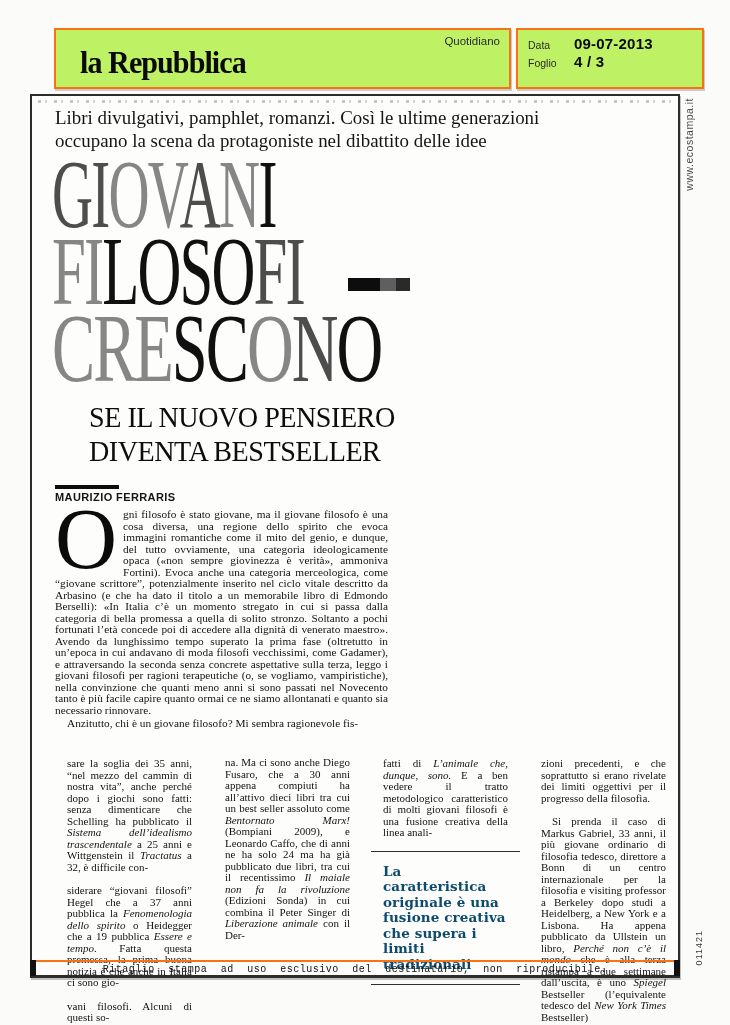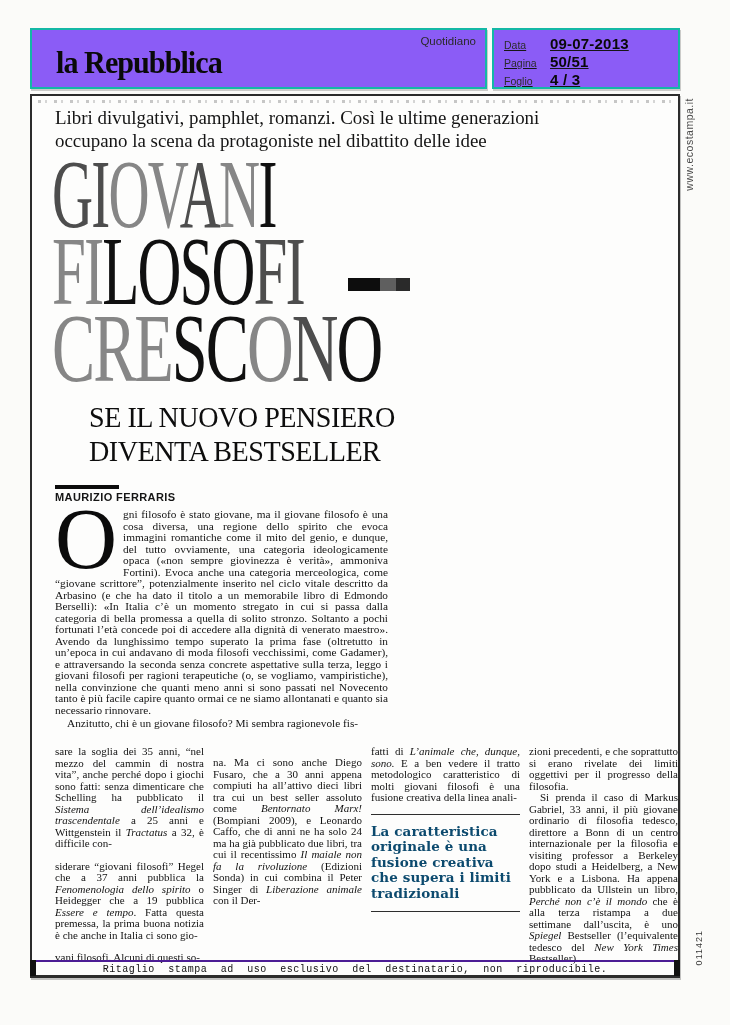--- a/index.html
+++ b/index.html
@@ -5,28 +5,28 @@
   html,body{margin:0;padding:0;}
   body{
     width:730px;height:1025px;position:relative;
     background:#fbfbf9;
     font-family:"Liberation Serif", serif;
     color:#161616;
     overflow:hidden;
   }
   .abs{position:absolute;}
   
-  .hdr-box{border:2px solid #14b8a6;background:#8b5cf6;box-sizing:border-box;
-           box-shadow:1px 2px 0 rgba(60,60,60,.25);}
+  .hdr-box{border:2px solid #f97316;background:#bef264;box-sizing:border-box;
+           box-shadow:1px 2px 0 rgba(60,60,60,.25);margin-left:24px;}
   #hdr-left{left:30px;top:28px;width:457px;height:61px;}
   #pub-type{position:absolute;top:5px;right:9px;font:11.5px "Liberation Sans",sans-serif;color:#2a2a2a;}
   #logo{position:absolute;left:24px;bottom:6px;font-family:"Liberation Serif",serif;
         font-weight:bold;font-size:32px;letter-spacing:-1px;color:#0a0a0a;
         transform:scaleX(.94);transform-origin:left bottom;white-space:nowrap;}
-  #hdr-right{left:492px;top:28px;width:188px;height:61px;padding:5px 0 0 10px;text-decoration:underline;}
+  #hdr-right{left:492px;top:28px;width:188px;height:61px;padding:5px 0 0 10px;}
   .meta-row{display:flex;align-items:baseline;height:18px;}
   .meta-label{width:46px;font:10.5px "Liberation Sans",sans-serif;color:#2b2b2b;}
   .meta-value{font:bold 15px "Liberation Sans",sans-serif;color:#090909;letter-spacing:.2px;}
   
   .vert{writing-mode:vertical-rl;transform:rotate(180deg);white-space:nowrap;}
   #wm-url{left:683px;top:98px;font:10.5px "Liberation Sans",sans-serif;color:#4a4a4a;letter-spacing:.5px;}
   #wm-code{left:694px;top:930px;font:9px "Liberation Sans",sans-serif;color:#3a3a3a;letter-spacing:1px;}
   
   #main-box{left:30px;top:94px;width:650px;height:884px;box-sizing:border-box;
             border:2px solid #2c2c2c;border-bottom-width:3px;background:#fdfdfc;
@@ -51,51 +51,47 @@
   #byline{left:55px;top:491px;font:bold 11px "Liberation Sans",sans-serif;letter-spacing:.4px;color:#151515;}
   
   #intro{left:55px;top:509px;width:333px;font-size:11.3px;line-height:11.5px;
          text-align:justify;color:#121212;}
   #dropcap{float:left;font-size:86px;line-height:56px;padding:2px 6px 0 0;color:#0b0b0b;
            font-family:"Liberation Serif",serif;}
   #intro-para2{margin:2px 0 8px 0;text-indent:12px;}
   
   #cols{left:55px;top:746px;width:624px;display:flex;gap:9px;}
   .col{width:149px;font-size:11px;line-height:11.5px;text-align:justify;color:#121212;}
-  .col p{margin:0;}
+  .col p{margin:12px;}
   .col .gap{margin-top:11px;}
   .col i{font-style:italic;}
   .qrule{border:0;border-top:1.5px solid #2e2e2e;margin:10px 0 9px 0;}
   #pull-quote{font-family:"DejaVu Serif",serif;font-weight:bold;font-size:13.5px;
               line-height:15.5px;text-align:left;color:#0c4a6e;letter-spacing:.1px;}
   .indent{text-indent:11px;}
   
-  #strip{left:32px;top:960px;width:646px;height:16px;border-top:2px solid #4c1d95;
+  #strip{left:32px;top:960px;width:646px;height:16px;border-top:2px solid #f97316;
          font-family:"Liberation Mono",monospace;font-size:10px;letter-spacing:.5px;
          word-spacing:7px;text-align:center;color:#101010;padding-top:2px;box-sizing:border-box;}
   #strip::before,#strip::after{content:"";position:absolute;top:-2px;width:6px;height:16px;background:#111;}
   #strip::before{left:-2px;} #strip::after{right:-2px;}
   #credit{left:40px;top:993px;font:12.5px "Liberation Sans",sans-serif;color:#1c1c1c;margin-top:45px;}
 </style>
 </head>
 <body>
 
 <div class="abs hdr-box" id="hdr-left">
   <div id="pub-type">Quotidiano</div>
   <div id="logo">la Repubblica</div>
 </div>
 
 <div class="abs hdr-box" id="hdr-right">
   <div class="meta-row">
     <span class="meta-label">Data</span>
     <span class="meta-value">09-07-2013</span>
-  </div>
-  <div class="meta-row">
-    <span class="meta-label">Pagina</span>
-    <span class="meta-value">50/51</span>
   </div>
   <div class="meta-row">
     <span class="meta-label">Foglio</span>
     <span class="meta-value">4 / 3</span>
   </div>
 </div>
 
 <div class="abs vert" id="wm-url">www.ecostampa.it</div>
 <div class="abs vert" id="wm-code">011421</div>
 

